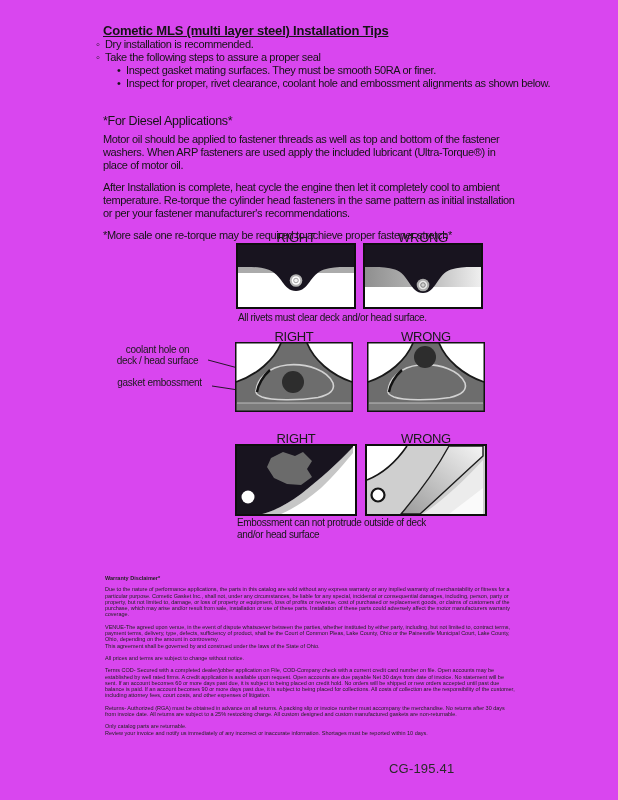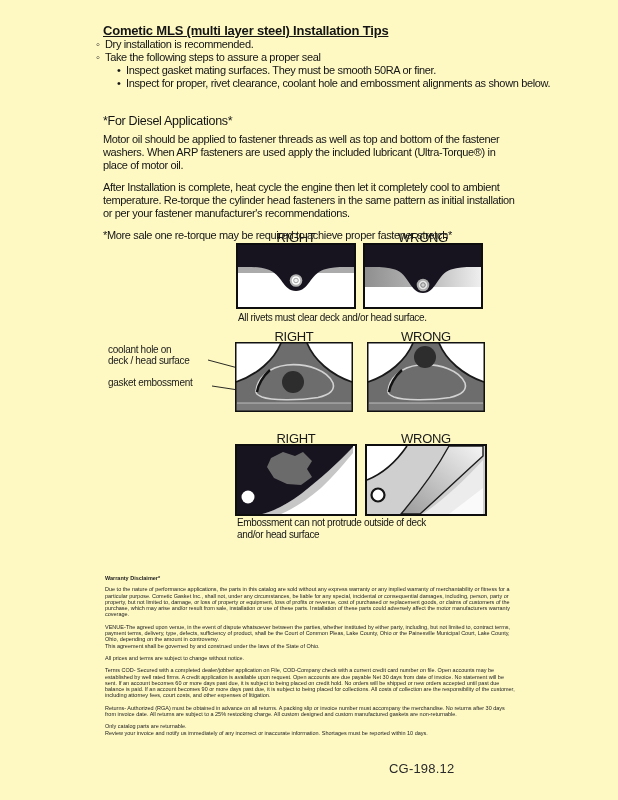--- a/index.html
+++ b/index.html
@@ -1,17 +1,17 @@
 <!DOCTYPE html>
 <html><head>
 <meta charset="utf-8">
 <style>
   html,body{margin:0;padding:0;background:#ffffff;}
   .page{
-    position:relative;width:618px;height:800px;background:#fef9c3;
+    position:relative;width:618px;height:800px;background:#d946ef;
     font-family:"Liberation Sans","DejaVu Sans",sans-serif;color:#141414;
     overflow:hidden;
   }
   .abs{position:absolute;}
   
   .title{
     left:103px;top:23px;font-size:13px;font-weight:bold;letter-spacing:-0.2px;
     text-decoration:underline;white-space:nowrap;
   }
   
@@ -23,21 +23,21 @@
   
   .diesel{left:103px;top:114px;width:418px;}
   .diesel-h{font-size:12.5px;font-weight:normal;letter-spacing:-0.3px;margin-bottom:5px;}
   .para{font-size:11px;line-height:13px;letter-spacing:-0.35px;margin:0 0 9px 0;}
   
   .dlabel{font-size:13px;letter-spacing:-0.3px;text-align:center;color:#1a1a1a;}
   .caption{font-size:10px;letter-spacing:-0.35px;line-height:11.5px;white-space:pre-line;color:#161616;}
   .panel{line-height:0;}
   .panel svg{display:block;}
   
-  .annot{font-size:10px;line-height:10.5px;letter-spacing:-0.3px;text-align:left;white-space:pre-line;color:#1a1a1a;}
+  .annot{font-size:10px;line-height:10.5px;letter-spacing:-0.3px;text-align:center;white-space:pre-line;color:#1a1a1a;}
   
   .disclaimer{left:105px;top:575px;width:411px;font-size:5.5px;line-height:6.3px;letter-spacing:0;color:#222;}
   .disclaimer .dh{font-weight:bold;margin-bottom:5px;}
   .disclaimer p{margin:0 0 6px 0;white-space:pre-line;}
   
   .pagecode{left:389px;top:761px;font-size:13px;letter-spacing:0.2px;color:#2a2a2a;}
 </style>
 </head>
 <body>
 
@@ -182,15 +182,15 @@
     <p>Due to the nature of performance applications, the parts in this catalog are sold without any express warranty or any implied warranty of merchantability or fitness for a particular purpose.  Cometic Gasket Inc., shall not, under any circumstances, be liable for any special, incidental or consequential damages, including, person, party or property, but not limited to, damage, or loss of property or equipment, loss of profits or revenue, cost of purchased or replacement goods, or claims of customers of the purchase, which may arise and/or result from sale, installation or use of these parts.  Installation of these parts could adversely affect the motor manufacturers warranty coverage.</p>
     <p>VENUE-The agreed upon venue, in the event of dispute whatsoever between the parties, whether instituted by either party, including, but not limited to, contract terms, payment terms, delivery, type, defects, sufficiency of product, shall be the Court of Common Pleas, Lake County, Ohio or the Painesville Municipal Court, Lake County, Ohio, depending on the amount in controversy.
 This agreement shall be governed by and construed under the laws of the State of Ohio.</p>
     <p>All prices and terms are subject to change without notice.</p>
     <p>Terms COD- Secured with a completed dealer/jobber application on File, COD-Company check with a current credit card number on file.  Open accounts may be established by well rated firms.  A credit application is available upon request.  Open accounts are due payable Net 30 days from date of invoice.  No statement will be sent.  If an account becomes 60 or more days past due, it is subject to being placed on credit hold.  No orders will be shipped or new orders accepted until past due balance is paid.  If an account becomes 90 or more days past due, it is subject to being placed for collections.  All costs of collection are the responsibility of the customer, including attorney fees, court costs, and other expenses of litigation.</p>
     <p>Returns- Authorized (RGA) must be obtained in advance on all returns.  A packing slip or invoice number must accompany the merchandise.  No returns after 30 days from invoice date.  All returns are subject to a 25% restocking charge.  All custom designed and custom manufactured gaskets are non-returnable.</p>
     <p>Only catalog parts are returnable.
 Review your invoice and notify us immediately of any incorrect or inaccurate information.  Shortages must be reported within 10 days.</p>
   </div>
 
-  <div class="abs pagecode">CG-198.12</div>
+  <div class="abs pagecode">CG-195.41</div>
 
 </div>
 
 </body></html>

